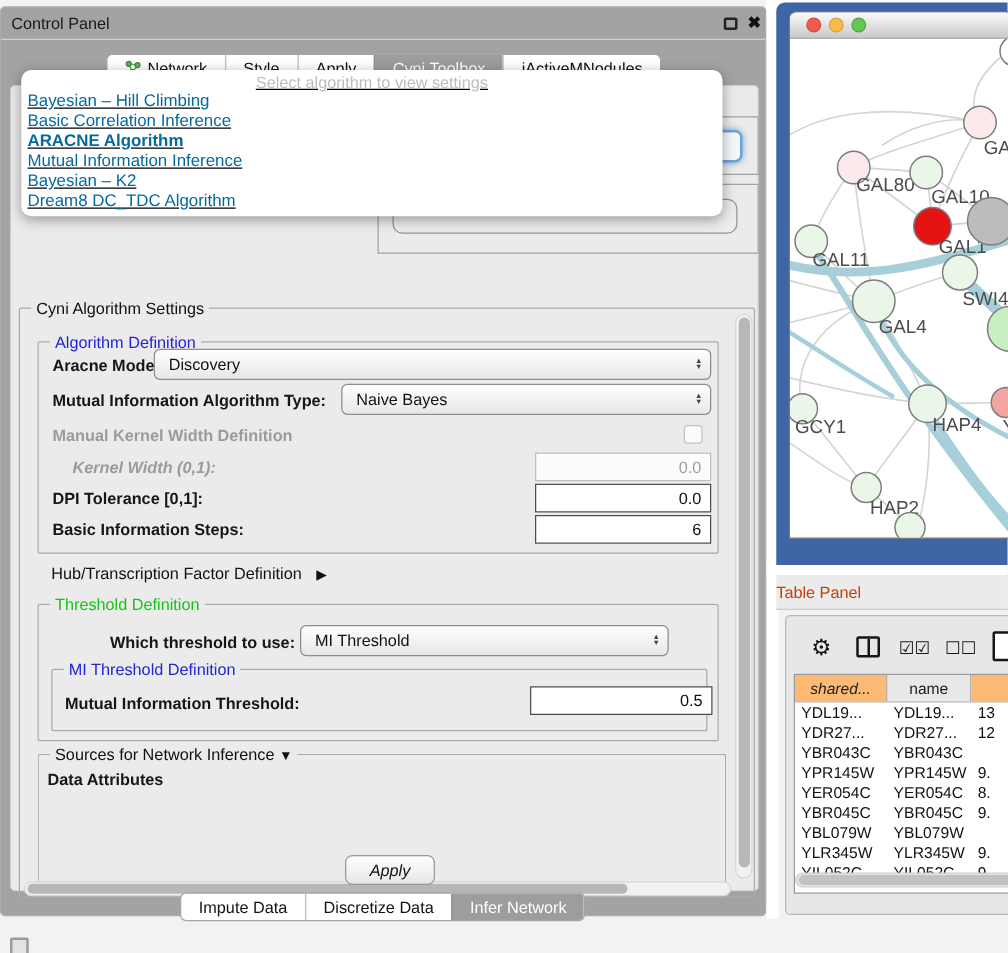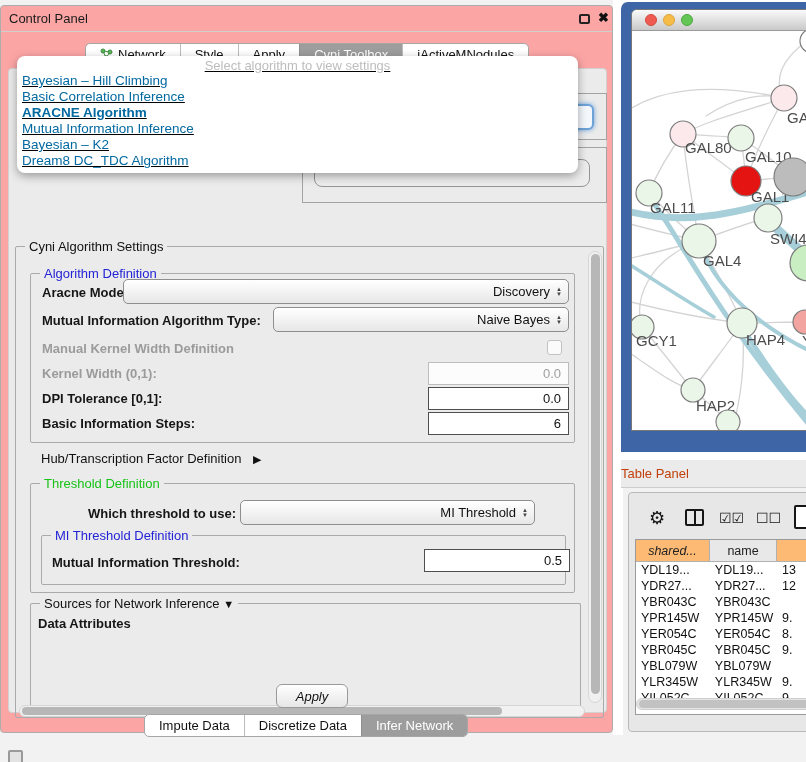--- a/index.html
+++ b/index.html
@@ -1,21 +1,21 @@
 <!DOCTYPE html>
 <html><head>
 <meta charset="utf-8">
 <style>
   * { margin:0; padding:0; box-sizing:border-box; }
   html,body { width:806px; height:762px; overflow:hidden; background:#f2f2f2;
     font-family:"Liberation Sans", sans-serif; }
   .abs { position:absolute; }
 
   
-  #control-panel { left:0; top:5px; width:613px; height:728px; background:#fca5a5;
+  #control-panel { left:0; top:5px; width:613px; height:728px; background:#a3a3a3;
     border:1px solid #adadad; border-radius:4px; }
   #cp-titlebar { left:0; top:0; width:100%; height:26px; border-bottom:1px solid #cfcfcf; }
   #cp-title { left:8px; top:5px; font-size:13px; color:#1a1a1a; }
   #cp-float { left:578px; top:8px; width:11px; height:10px; border:2px solid #222; border-radius:2px; }
   #cp-close { left:597px; top:4px; font-size:13px; font-weight:bold; color:#111; }
 
   
   #main-tabs { left:84px; top:37px; height:23px; display:flex; background:#ffffff;
     border:1px solid #a6a6a6; border-radius:5px; overflow:hidden; z-index:2; }
   .seg { display:flex; align-items:center; justify-content:center; padding:0 14px;
@@ -46,21 +46,21 @@
     font-size:13px; white-space:nowrap; }
   .legend.blue { color:#2323d7; }
   .legend.green { color:#16c316; }
   .legend.black { color:#111; }
 
   .lbl { position:absolute; font-size:13px; font-weight:bold; color:#161616; white-space:nowrap; }
   .lbl.disabled { color:#9b9b9b; }
 
   .combo { position:absolute; height:25px; background:linear-gradient(#ffffff,#e7e7e7);
     border:1px solid #8e8e8e; border-radius:5px; display:flex; align-items:center; }
-  .combo-text { flex:1; padding-left:11px; font-size:13px; color:#111;text-align:right; }
+  .combo-text { flex:1; padding-left:11px; font-size:13px; color:#111; }
   .combo-arrows { width:18px; display:flex; flex-direction:column; align-items:center;
     font-size:6px; color:#444; line-height:5px; }
 
   .field { position:absolute; height:23px; background:#ffffff; border:1.5px solid #4e4e4e;
     display:flex; align-items:center; justify-content:flex-end; padding-right:7px;
     font-size:13px; color:#111; }
   .field.disabled { border:1px solid #bdbdbd; background:#fcfcfc; color:#9e9e9e; }
 
   .checkbox { position:absolute; width:15px; height:15px; border:1px solid #c2c2c2;
     border-radius:3px; background:#fbfbfb; }
@@ -324,21 +324,21 @@
           <span class="combo-text">Naive Bayes</span>
           <span class="combo-arrows">
               <i>▲</i>
               <i>▼</i>
             </span>
         </div>
 
         <span class="lbl disabled" style="left:11px;top:67px;">Manual Kernel Width Definition</span>
         <div class="checkbox" style="left:516px;top:66px;"></div>
 
-        <span class="lbl disabled" style="left:11px;top:92px;">Kernel Width (0,1):</span>
+        <span class="lbl disabled" style="left:27px;top:92px;font-style:italic;">Kernel Width (0,1):</span>
         <div class="field disabled" style="left:397px;top:88px;width:141px;">
           <span>0.0</span>
         </div>
 
         <span class="lbl" style="left:11px;top:117px;">DPI Tolerance [0,1]:</span>
         <div class="field" style="left:397px;top:113px;width:141px;">
           <span>0.0</span>
         </div>
 
         <span class="lbl" style="left:11px;top:142px;">Basic Information Steps:</span>

